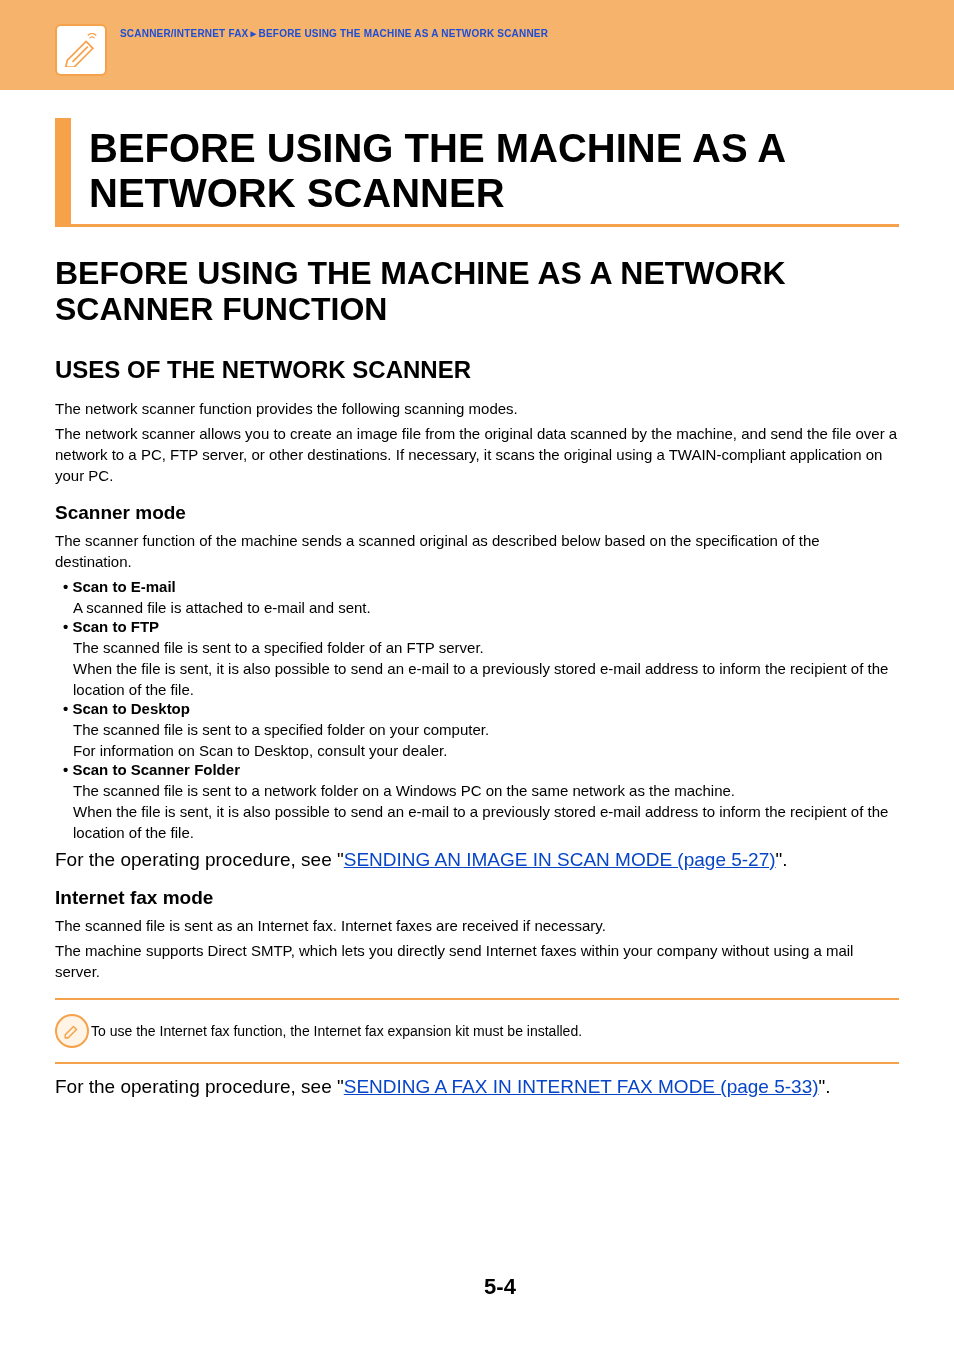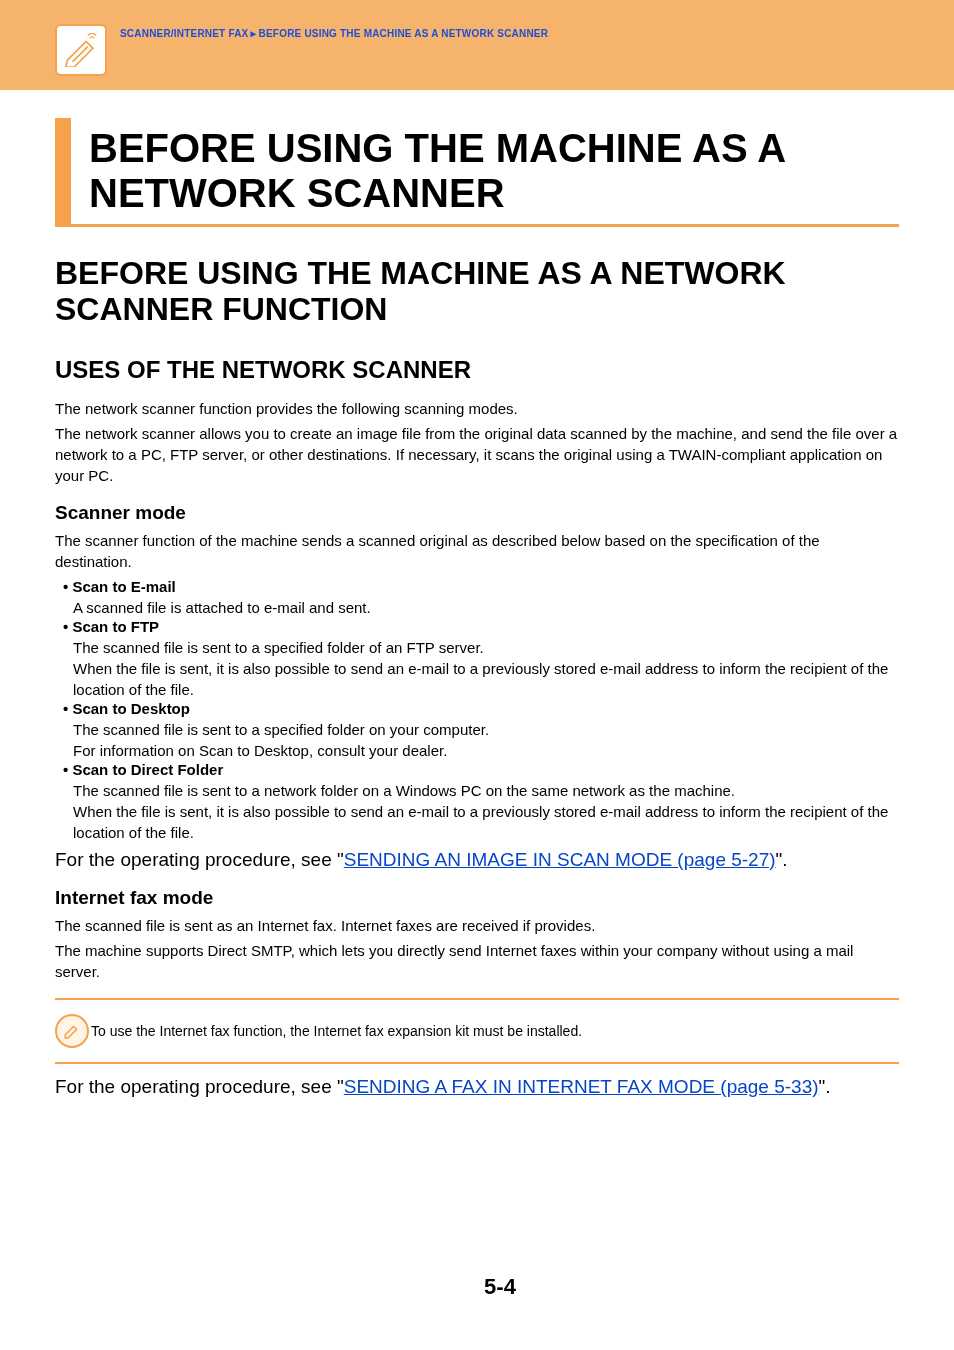--- a/index.html
+++ b/index.html
@@ -129,31 +129,31 @@
     </div>
     <div class="bullet-item">
       <div class="bullet-head">Scan to FTP</div>
       <div class="bullet-body">The scanned file is sent to a specified folder of an FTP server.<br>When the file is sent, it is also possible to send an e-mail to a previously stored e-mail address to inform the recipient of the location of the file.</div>
     </div>
     <div class="bullet-item">
       <div class="bullet-head">Scan to Desktop</div>
       <div class="bullet-body">The scanned file is sent to a specified folder on your computer.<br>For information on Scan to Desktop, consult your dealer.</div>
     </div>
     <div class="bullet-item">
-      <div class="bullet-head">Scan to Direct Folder</div>
+      <div class="bullet-head">Scan to Scanner Folder</div>
       <div class="bullet-body">The scanned file is sent to a network folder on a Windows PC on the same network as the machine.<br>When the file is sent, it is also possible to send an e-mail to a previously stored e-mail address to inform the recipient of the location of the file.</div>
     </div>
   </div>
 
   <div class="ref-line">
     <span>For the operating procedure, see "</span><a class="link">SENDING AN IMAGE IN SCAN MODE (page 5-27)</a><span>".</span>
   </div>
 
   <div class="h4">Internet fax mode</div>
-  <div class="para">The scanned file is sent as an Internet fax. Internet faxes are received if provides.</div>
+  <div class="para">The scanned file is sent as an Internet fax. Internet faxes are received if necessary.</div>
   <div class="para">The machine supports Direct SMTP, which lets you directly send Internet faxes within your company without using a mail server.</div>
 
   <div class="note-box">
     <div class="note-icon">
       <svg viewBox="0 0 24 24">
           <path d="M3 17 L14 6 L18 10 L7 21 L3 21 Z" fill="none" stroke="#f6a24a" stroke-width="2"></path>
           <line x1="3" y1="21" x2="7" y2="21" stroke="#f6a24a" stroke-width="2"></line>
         </svg>
     </div>
     <div class="note-text">To use the Internet fax function, the Internet fax expansion kit must be installed.</div>

